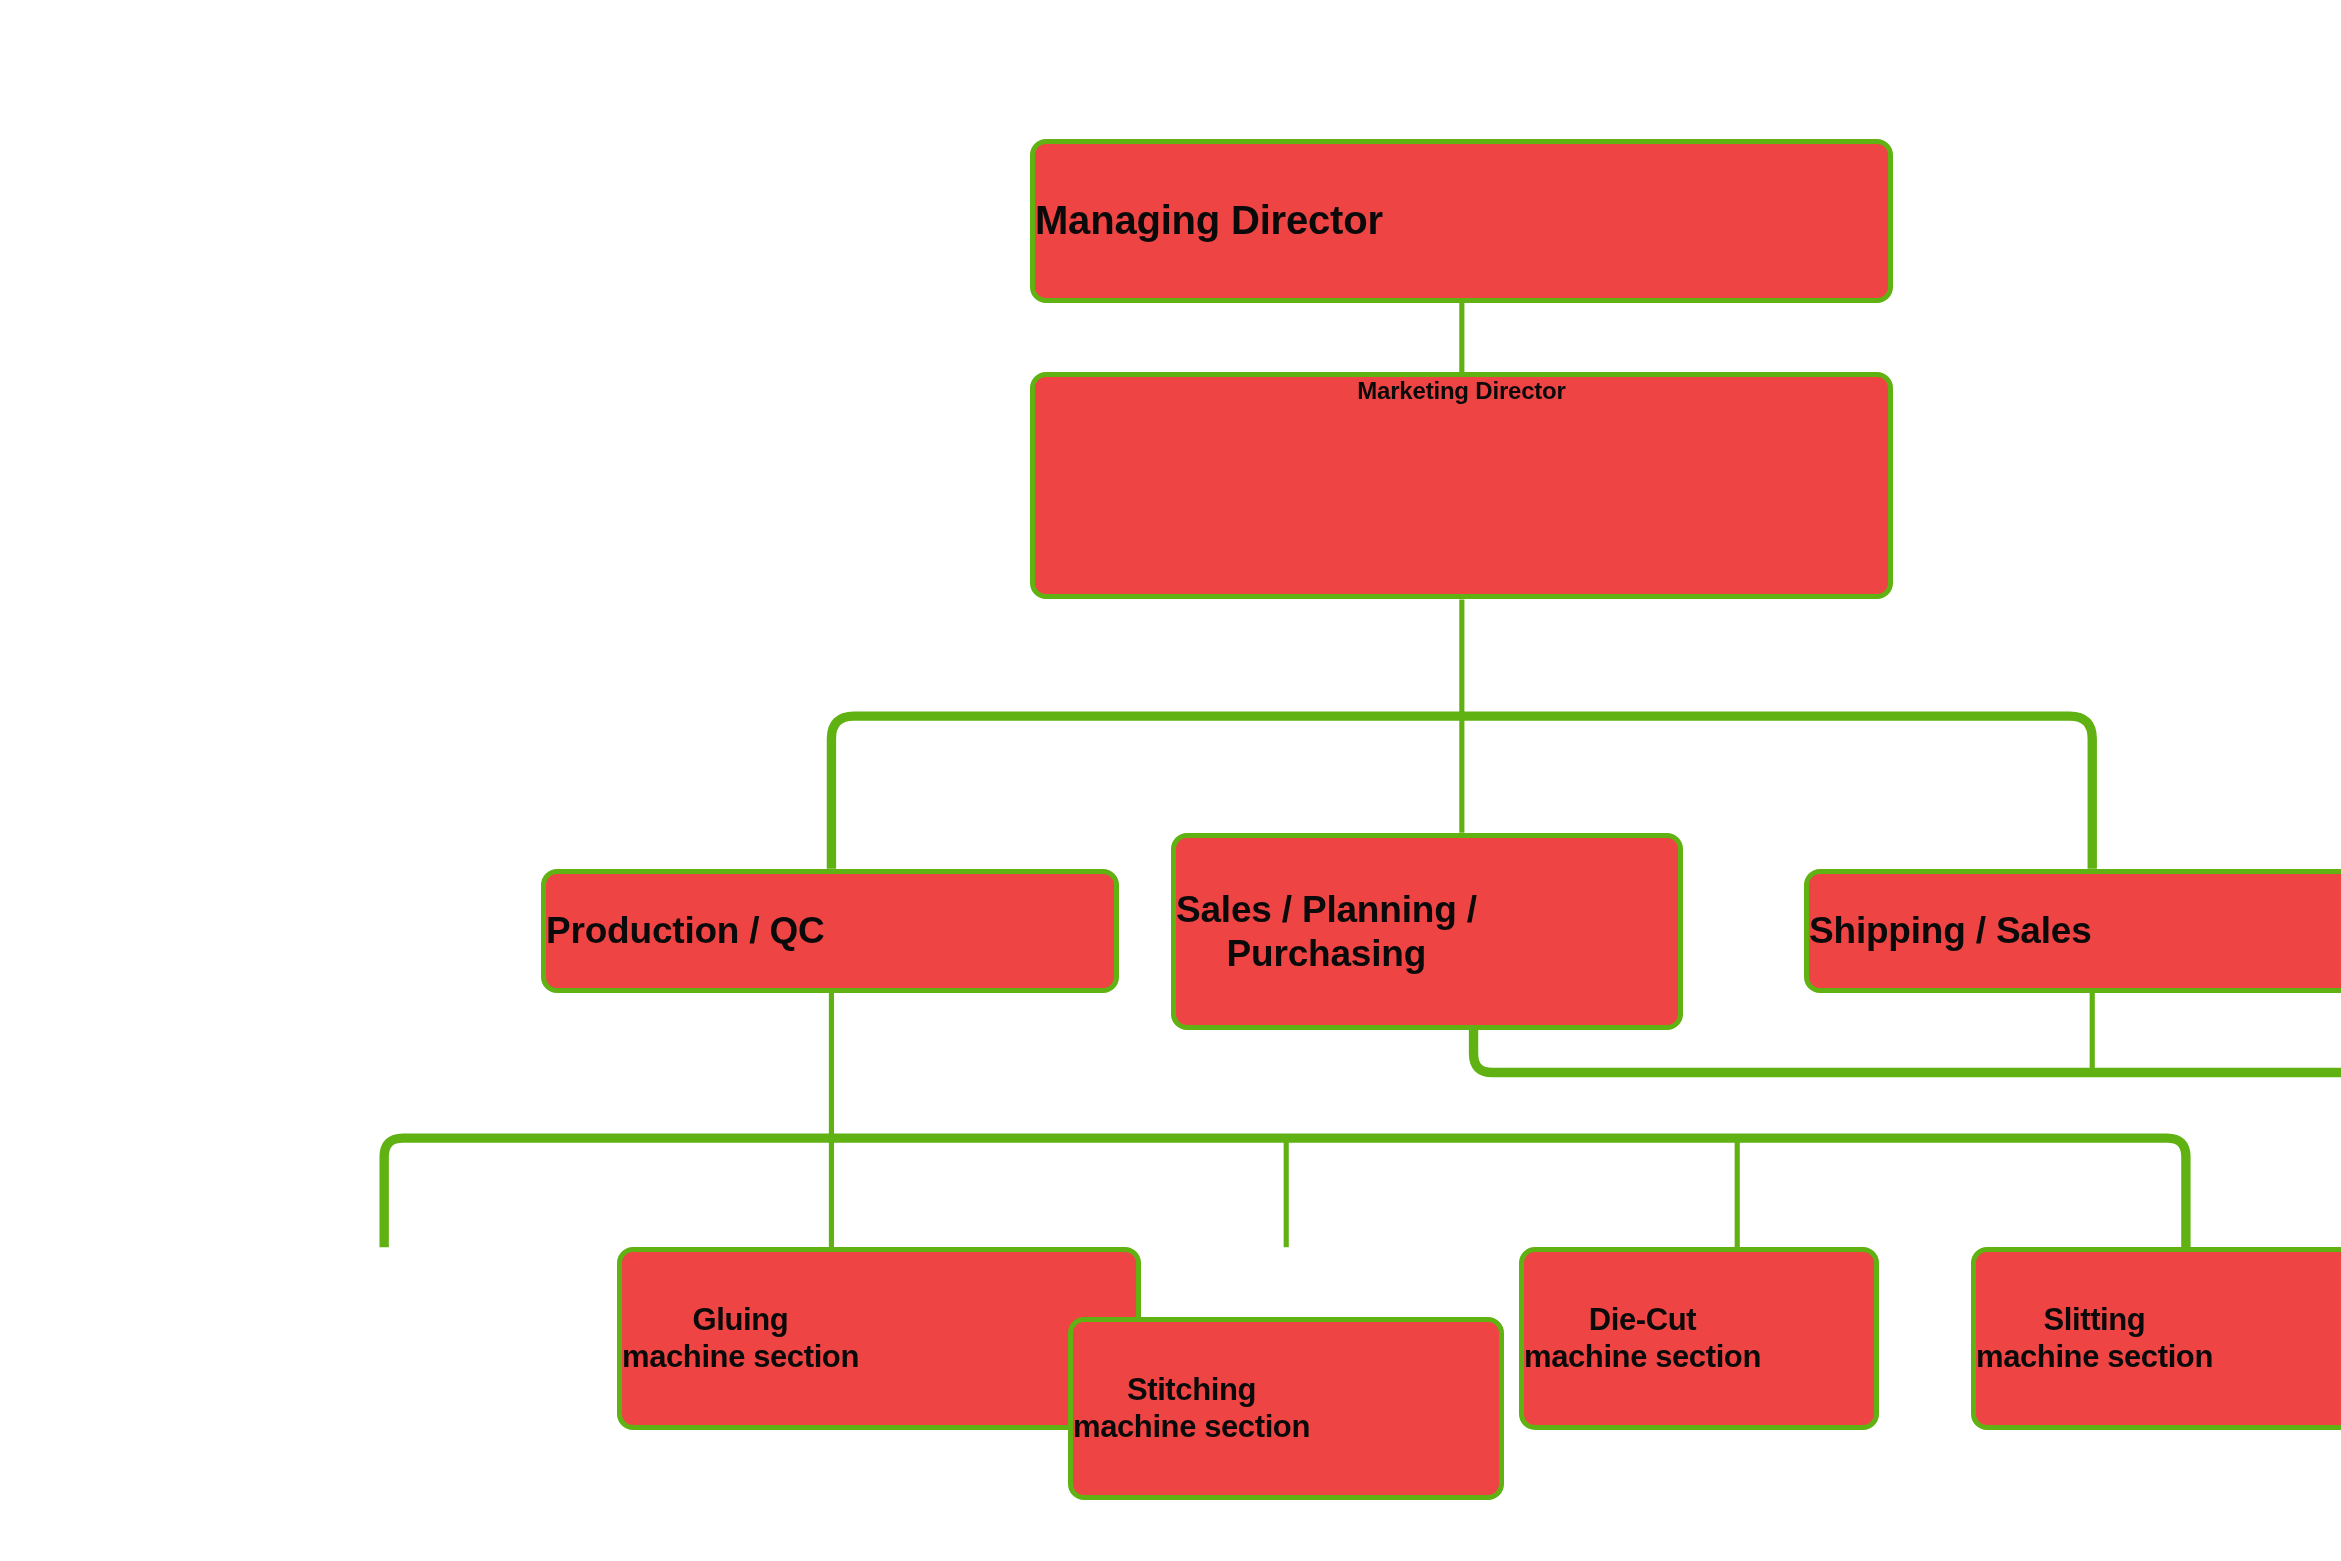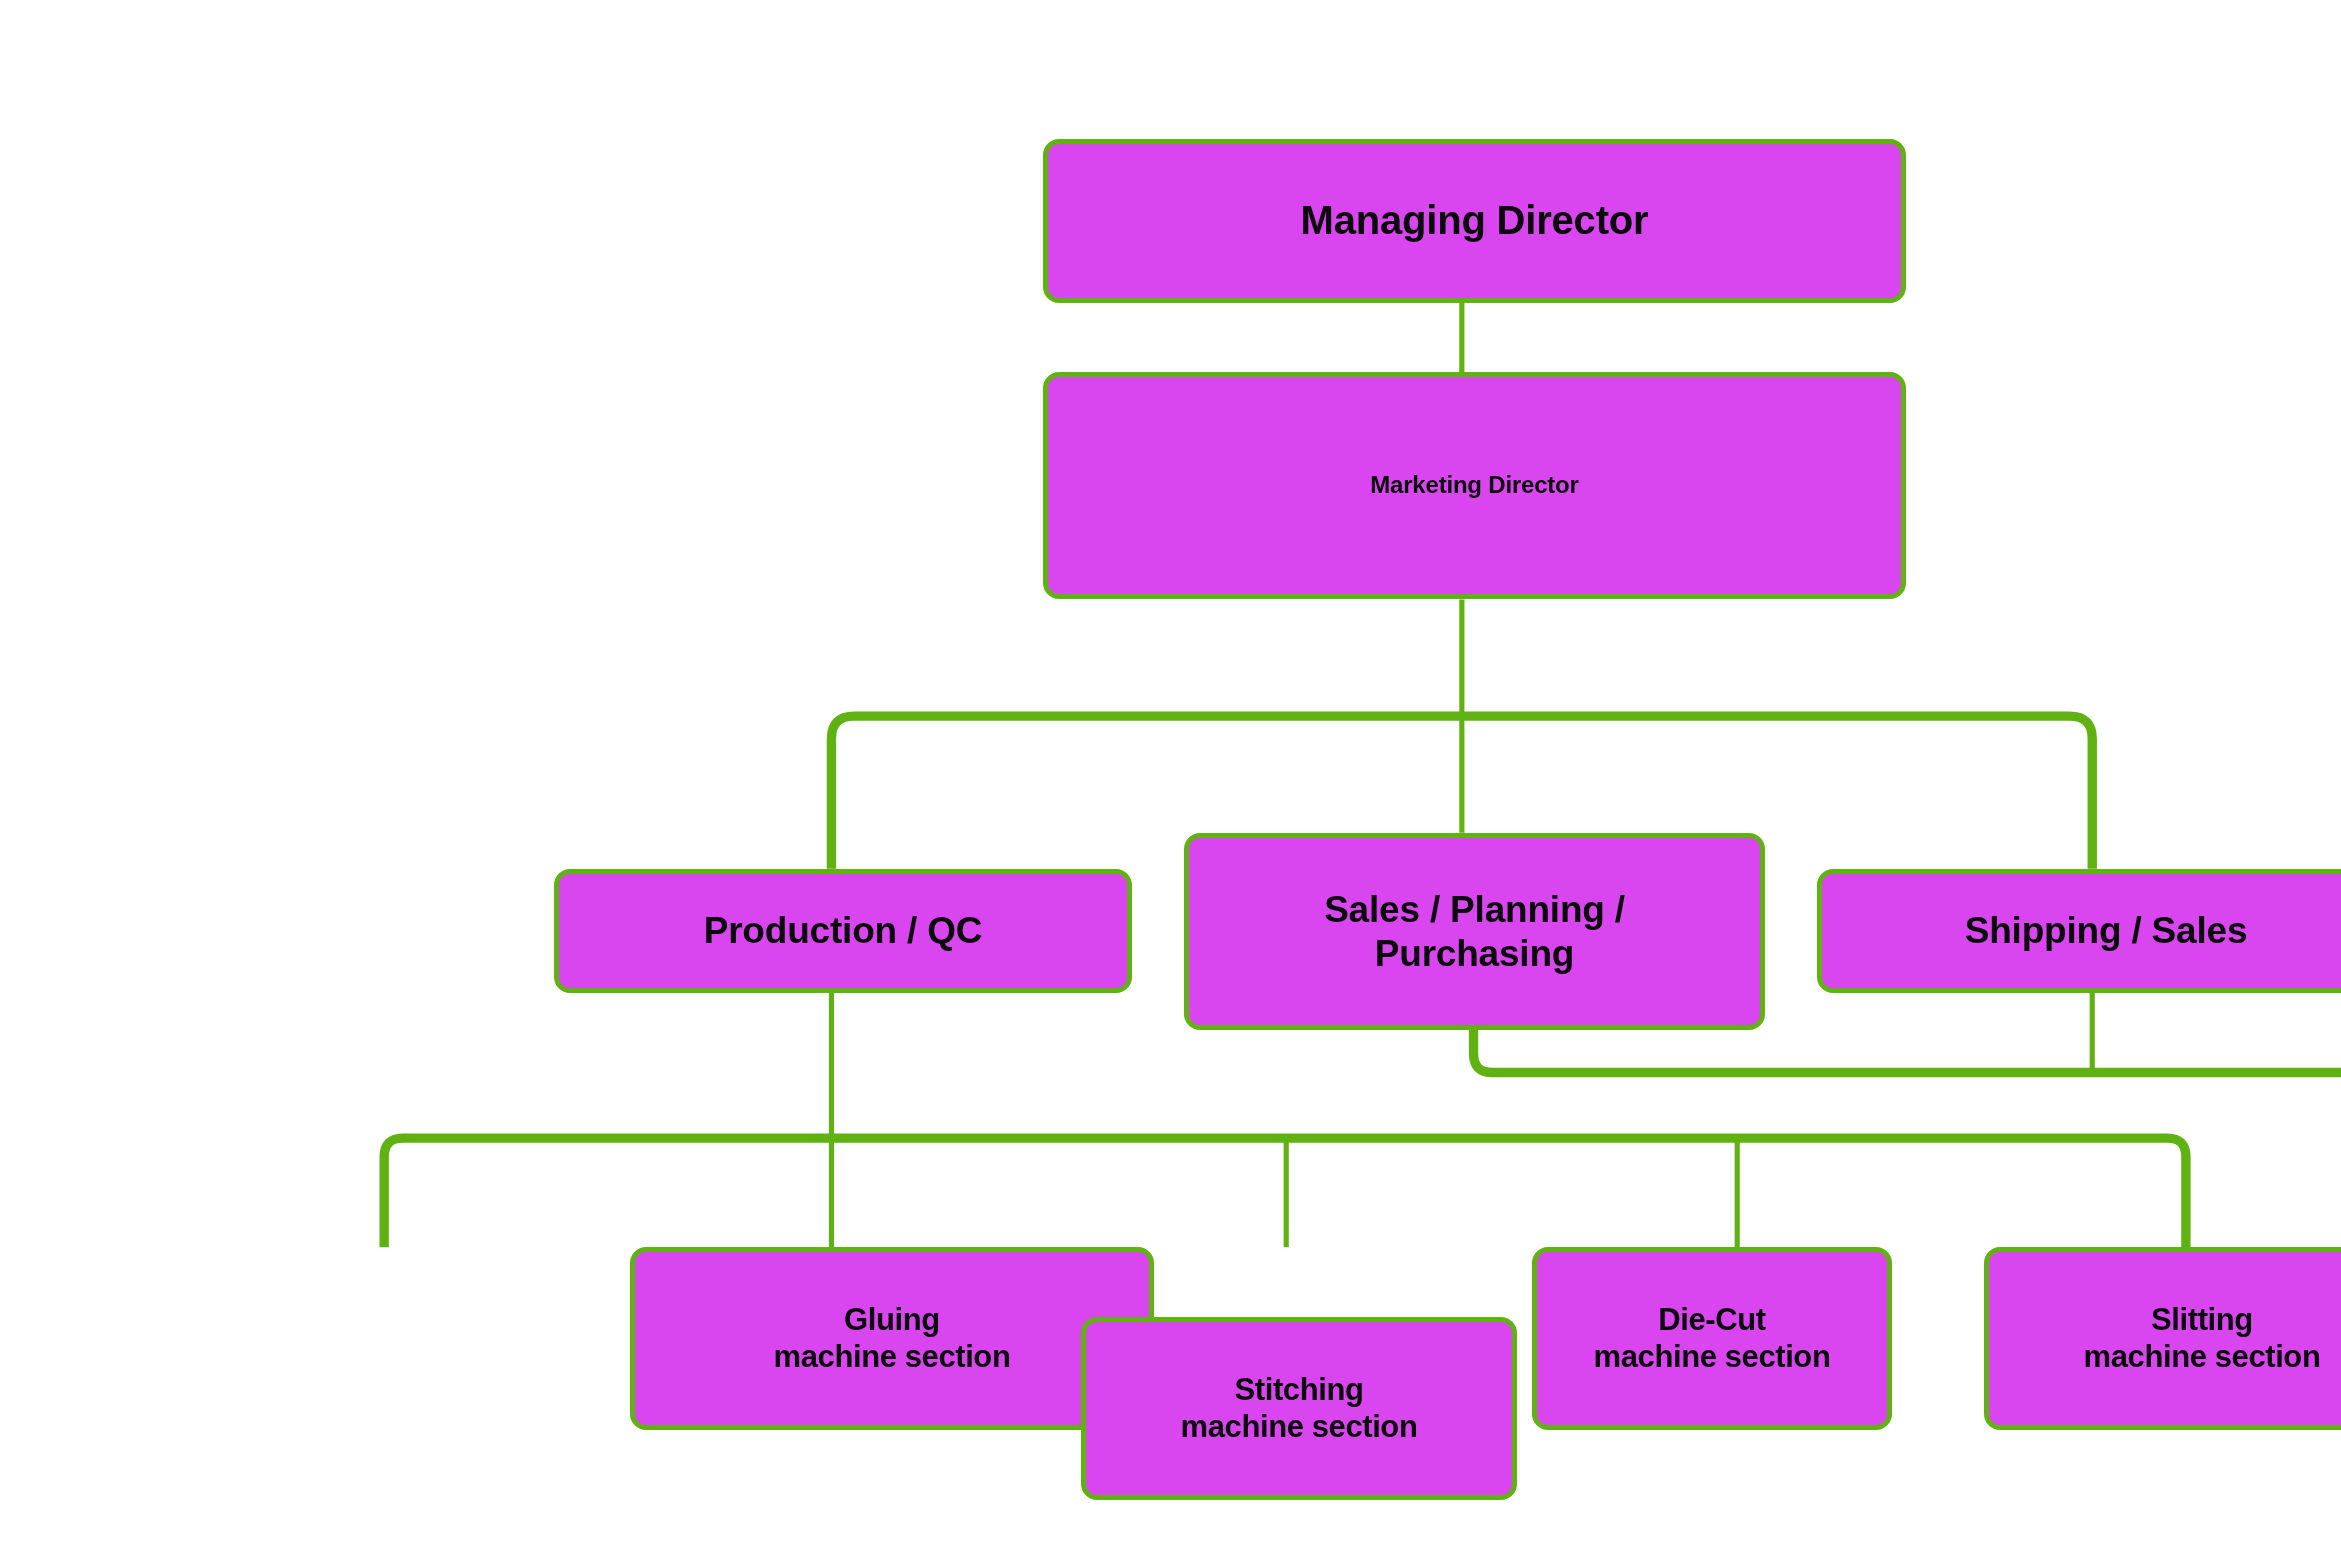--- a/index.html
+++ b/index.html
@@ -21,29 +21,27 @@
     position: absolute;
     left: 0; top: 0;
     width: 2830px;
     height: 1561px;
     pointer-events: none;
   }
   .node {
     position: absolute;
     display: flex;
     align-items: center;
-    justify-content: center;
     text-align: center;
-    background: #d946ef;
+    background: #ef4444;
     border-style: solid;
     border-color: #5FB211;
     border-width: 5.2px;
     border-radius: 16px;
     z-index: 5;
-    margin-left: 13px;
   }
   .node-label {
     display: block;
     color: #0a0a0a;
     line-height: 1.18;
     font-weight: 700;
     letter-spacing: -0.2px;
     white-space: pre-line;
   }
   .tier-1 .node-label { font-size: 40px; }
@@ -89,21 +87,21 @@
   </div>
 
   <div class="node tier-2" id="n-marketing-director" style="left:1030px; top:372px; width:863px; height:227px; flex-direction:column;">
     <span class="node-label">Marketing Director</span>
   </div>
 
   <div class="node tier-3" id="n-production-qc" style="left:541px; top:869px; width:578px; height:124px;">
     <span class="node-label">Production / QC</span>
   </div>
 
-  <div class="node tier-3" id="n-sales-planning-purchasing" style="left:1171px; top:833px; width:581px; height:197px;">
+  <div class="node tier-3" id="n-sales-planning-purchasing" style="left:1171px; top:833px; width:512px; height:197px;">
     <span class="node-label">Sales / Planning /
 Purchasing</span>
   </div>
 
   <div class="node tier-3" id="n-shipping-store" style="left:1804px; top:869px; width:578px; height:124px;">
     <span class="node-label">Shipping / Sales</span>
   </div>
 
 
   <div class="node tier-4" id="n-gluing-machine" style="left:617px; top:1247px; width:524px; height:183px;">

